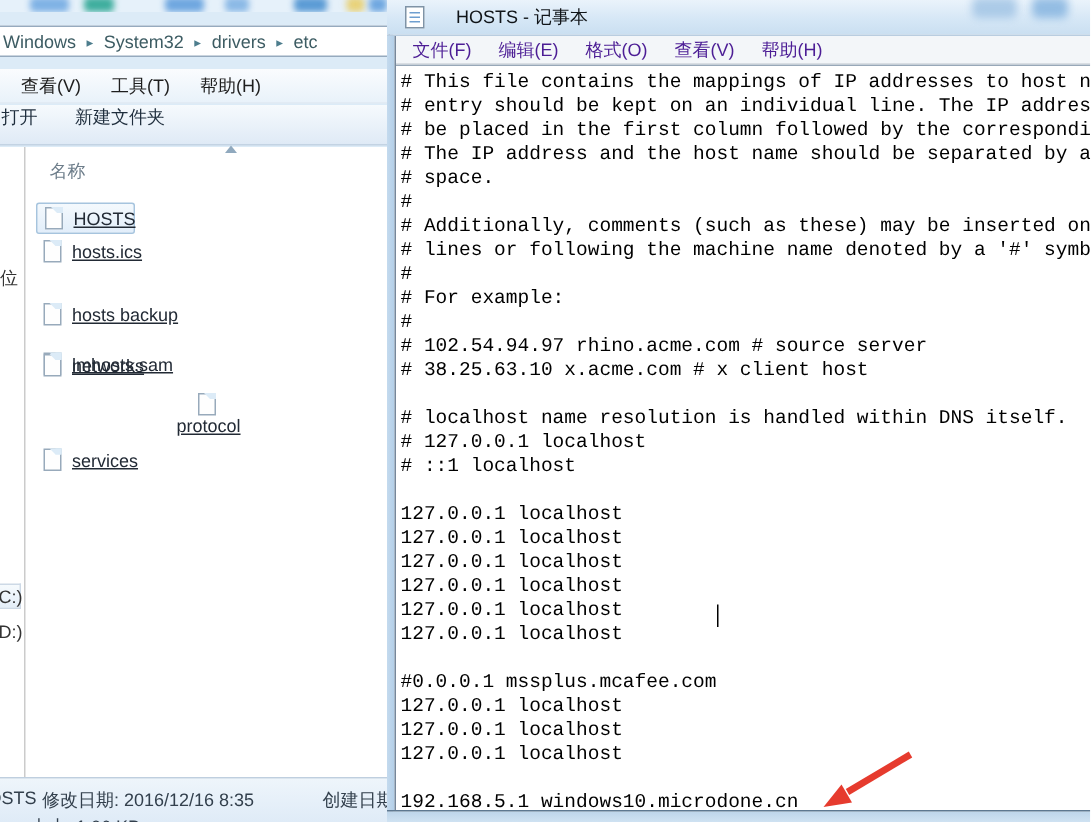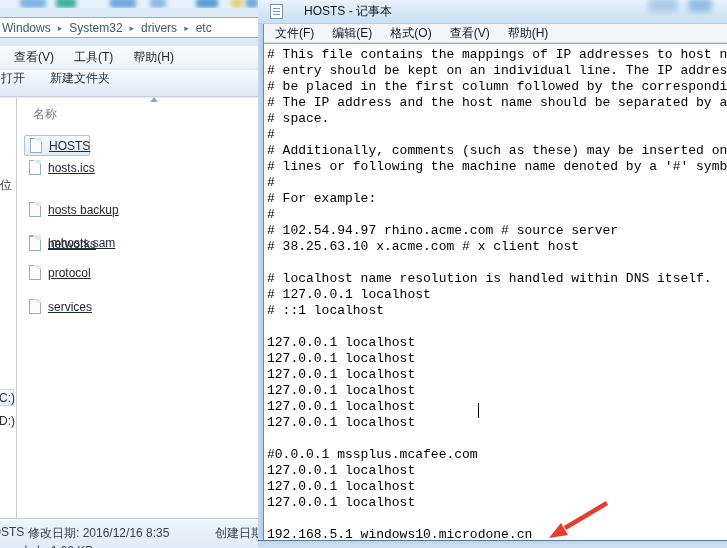--- a/index.html
+++ b/index.html
@@ -61,21 +61,21 @@
                  background:linear-gradient(#eaf3fb,#d6e7f6 55%,#cadff1);
                  border-bottom:1px solid #b9cde0; display:flex; align-items:center; overflow:hidden;gap:15px; }
   .np-glassblob { position:absolute; top:-2px; height:14px; border-radius:4px; filter:blur(3px); opacity:.65; }
   .np-icon { width:13px; height:15px; margin:0 6px 0 12px; background:#fff; border:1px solid #7f93a6;
              position:relative; flex:none; }
   .np-icon::before { content:""; position:absolute; left:2px; top:3px; width:7px; height:1px;
              background:#6f9fd0; box-shadow:0 3px 0 #6f9fd0, 0 6px 0 #6f9fd0; }
   .np-title { font-size:12px; color:#101418; position:relative; }
   .np-menubar { position:absolute; left:6px; top:24px; width:463px; height:19px; background:#f3f6f9;
                 border-bottom:1px solid #d9dee3; display:flex; align-items:center; padding-left:2px; }
-  .np-menu-item { font-size:12px; color:#0f172a; padding:4px 9px; }
+  .np-menu-item { font-size:12px; color:#4c1d95; padding:4px 9px; }
   .np-left-glass { position:absolute; left:0; top:24px; width:5px; height:516px;
                    background:linear-gradient(90deg,#c4daee,#b3cfe8); }
   .np-left-line { position:absolute; left:5px; top:24px; width:1px; height:516px; background:#76879a; }
   .np-content { position:absolute; left:6px; top:43px; width:463px; height:497px; background:#fff;
                 border-top:1px solid #98a8b8; overflow:hidden; }
   .np-content pre { margin:0; padding:3px 0 0 3px; font-family:"Liberation Mono","DejaVu Sans Mono",monospace;
                     font-size:13px; line-height:16px; color:#000; white-space:pre; }
   .np-caret { position:absolute; left:220px; top:403px; width:1px; height:15px; background:#000; }
   .np-bottom { position:absolute; left:0; top:540px; width:469px; height:8px;
                background:linear-gradient(#bed5ea,#cfe2f2); border-top:1px solid #5e7890; }
@@ -144,21 +144,21 @@
       <span class="file-label">hosts backup</span>
     </div>
     <div class="file-row" style="top:232px;">
       <span class="file-icon"></span>
       <span class="file-label">lmhosts.sam</span>
     </div>
     <div class="file-row" style="top:230px;align-items:flex-end;">
       <span class="file-icon"></span>
       <span class="file-label">networks</span>
     </div>
-    <div class="file-row" style="top:262px;">
+    <div class="file-row" style="top:262px;flex-direction:column;">
       <span class="file-icon"></span>
       <span class="file-label">protocol</span>
     </div>
     <div class="file-row" style="top:296px;">
       <span class="file-icon"></span>
       <span class="file-label">services</span>
     </div>
 
     <div class="status-bar">
       <div class="status-line1">

